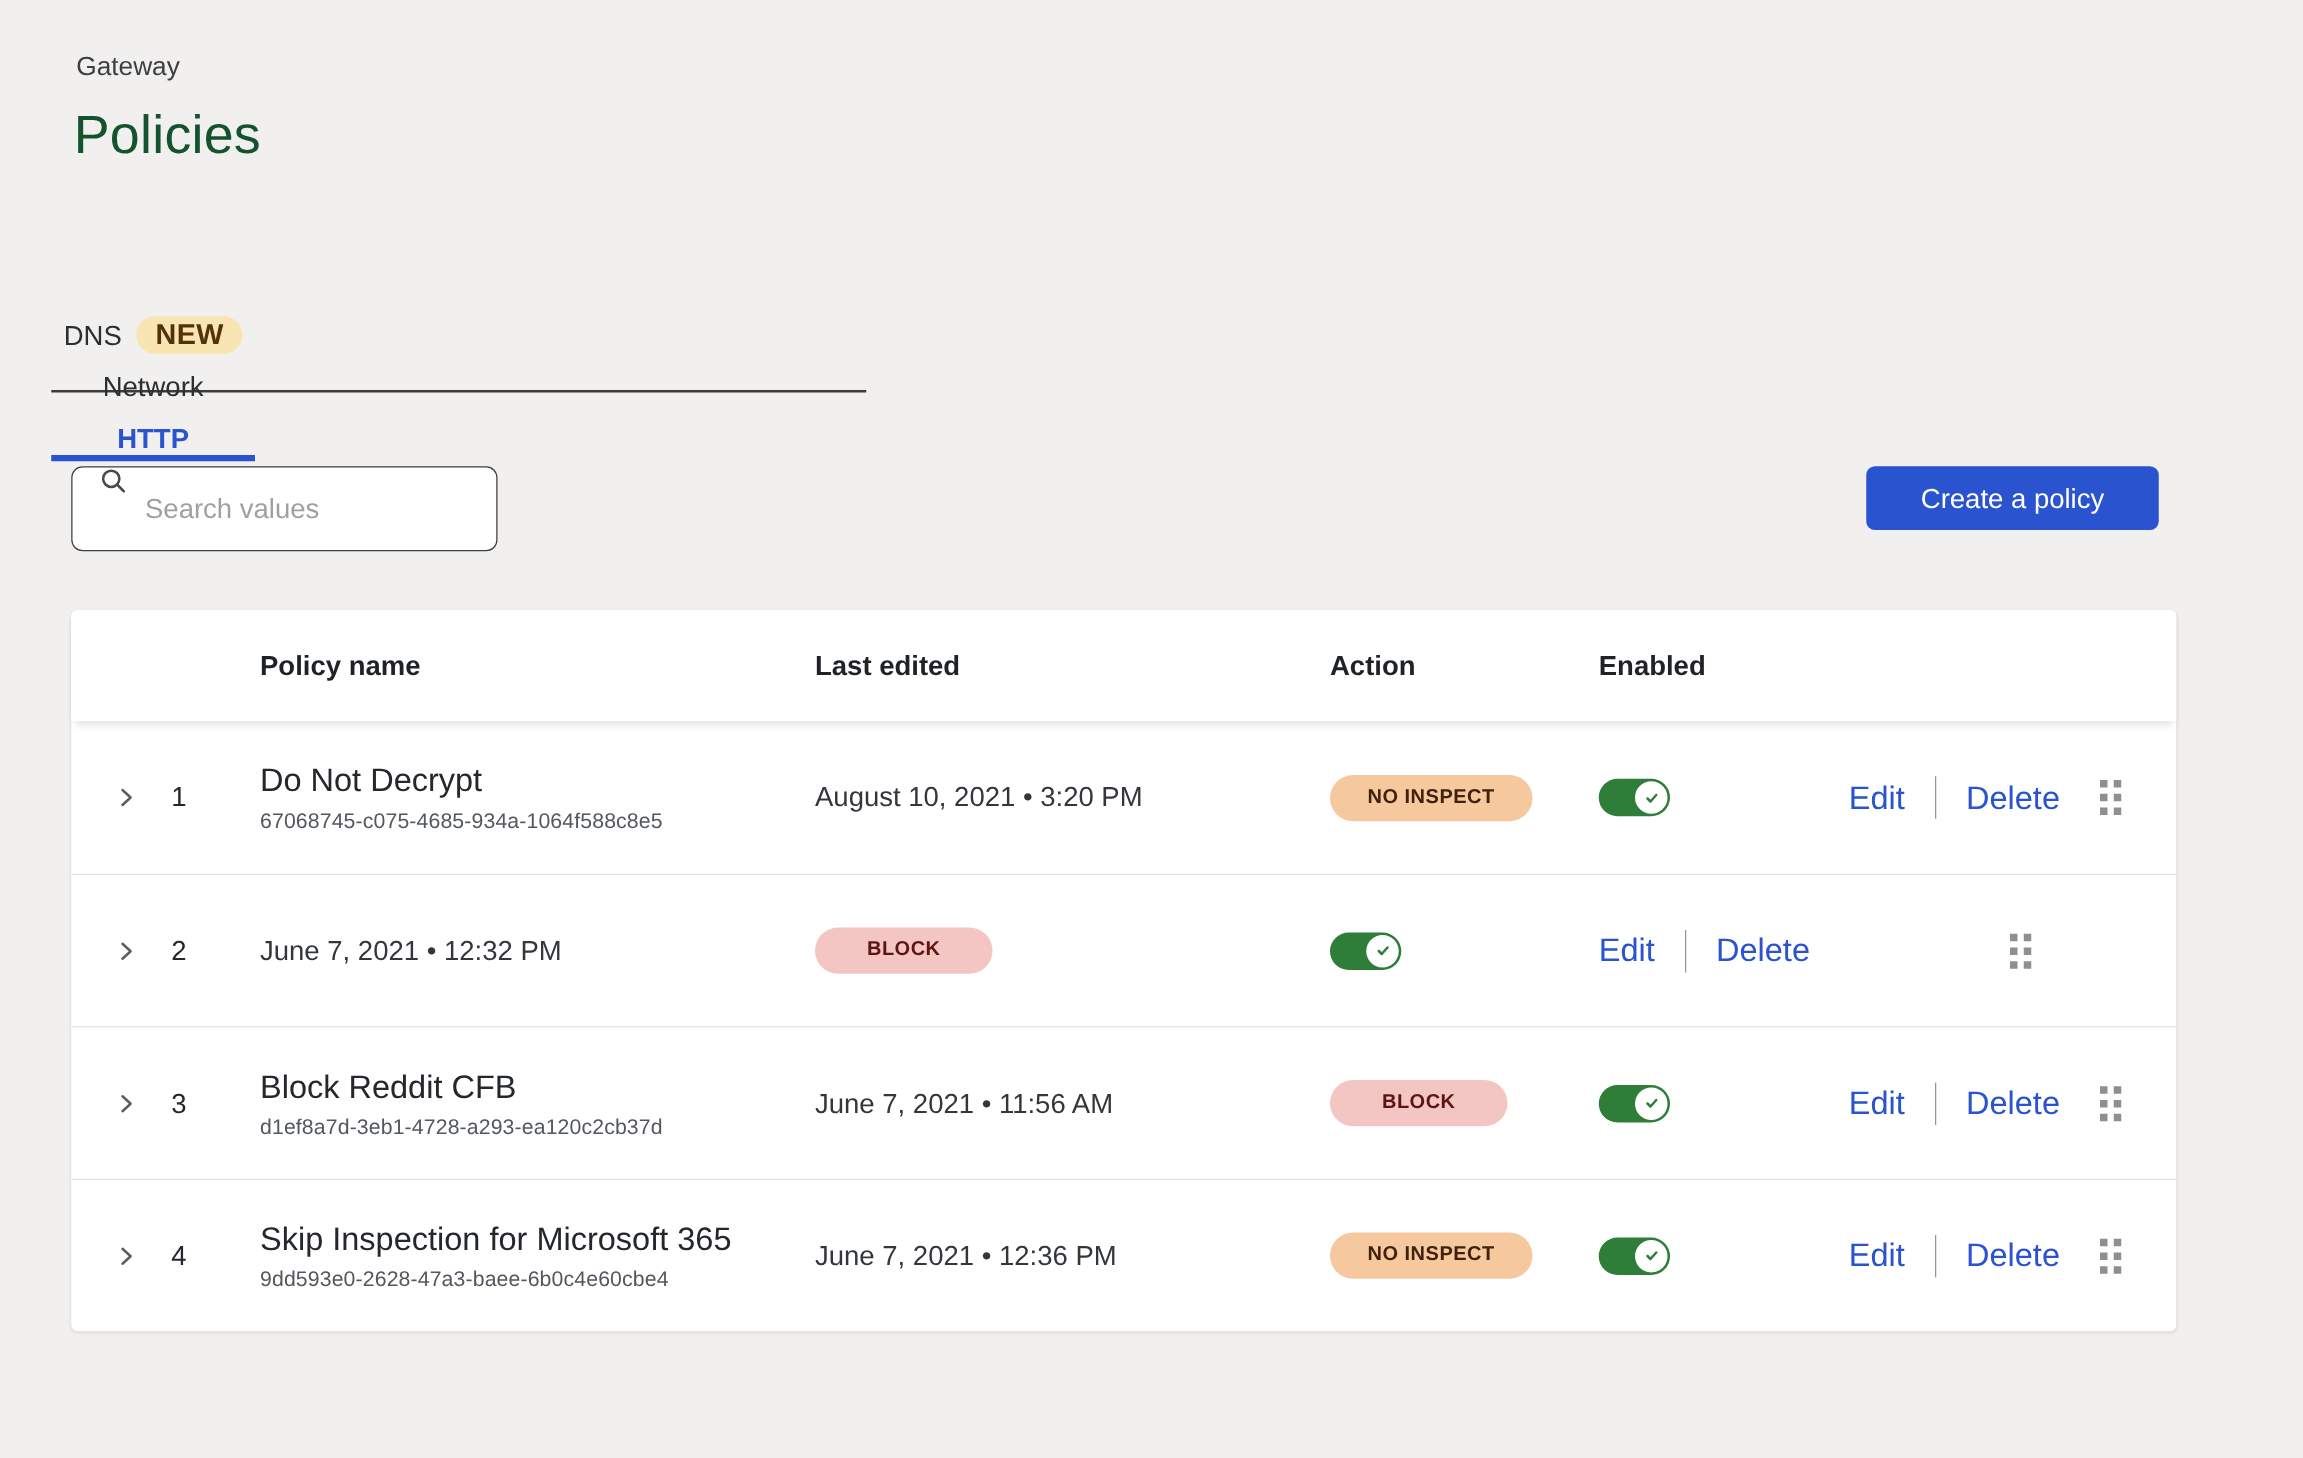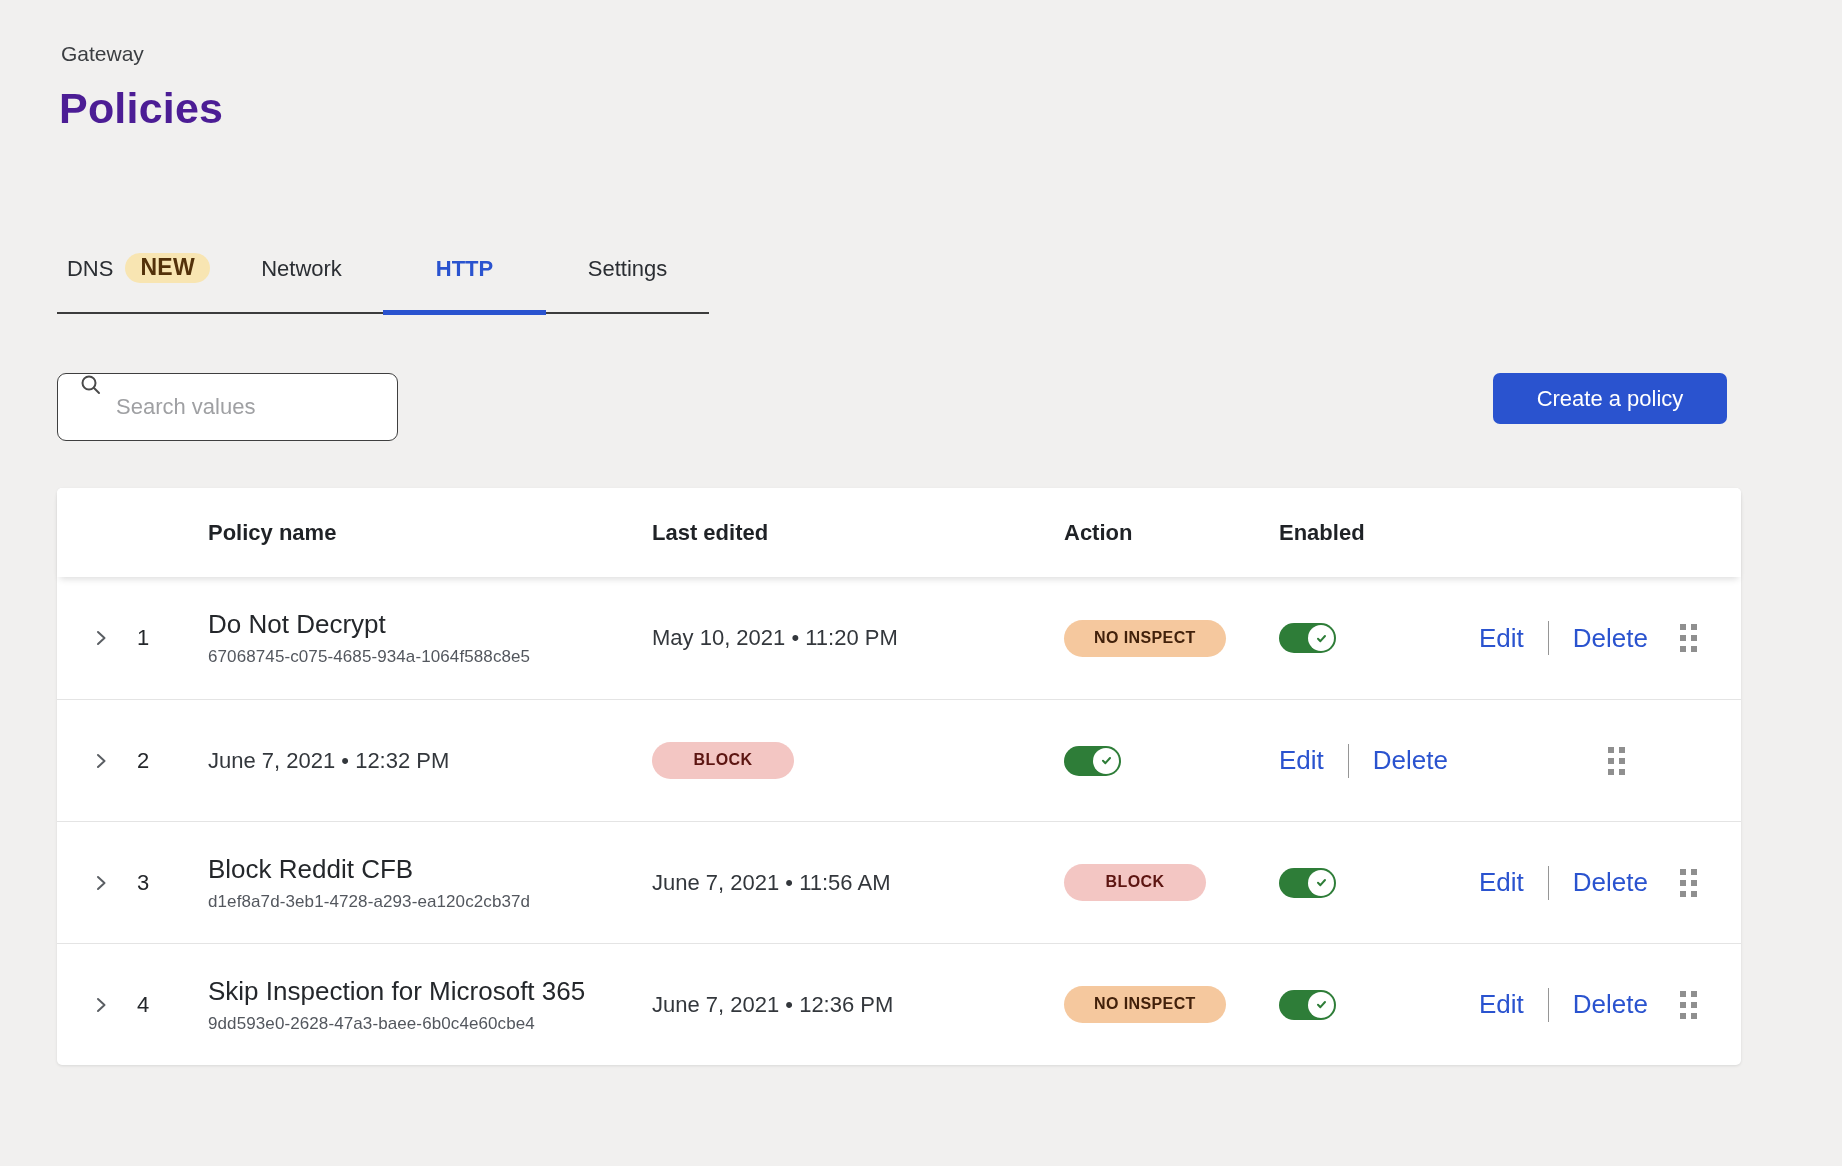--- a/index.html
+++ b/index.html
@@ -16,30 +16,31 @@
     --toggle-green: #2e7d38;
   }
 
   
   .breadcrumb {
     position: absolute; left: 61px; top: 42px;
     font-size: 21px; color: #3b3e42;
   }
   .page-title {
     position: absolute; left: 59px; top: 84px;
-    font-size: 43px; font-weight: 700; color: #4c1d95;
+    font-size: 43px; font-weight: 400; color: #14532d;
     letter-spacing: 0.2px;
   }
 
   
   .tabbar {
-    position: absolute; left: 57px; top: 243px;
+    position: absolute; left: 41px; top: 243px;
     width: 652px; height: 71px;
     display: flex;
     border-bottom: 2px solid #3c3c3c;
+    flex-direction: column;
   }
   .tab {
     position: relative;
     width: 163px; height: 100%;
     display: flex; align-items: flex-start; justify-content: center;
     padding-top: 11px;
     cursor: pointer;
     gap: 12px;
   }
   .tab-label { font-size: 22px; color: #2b2e33; line-height: 30px; }
@@ -204,21 +205,21 @@
     <div class="chevron-cell">
       <svg width="20" height="20" viewBox="0 0 20 20" style="cursor:pointer">
         <path d="M7 4 L13.5 10 L7 16" fill="none" stroke="#5a5e63" stroke-width="2" stroke-linecap="round" stroke-linejoin="round"></path>
       </svg>
     </div>
     <div class="rownum">1</div>
     <div class="name-cell">
       <div class="pname">Do Not Decrypt</div>
       <div class="uuid">67068745-c075-4685-934a-1064f588c8e5</div>
     </div>
-    <div class="date">May 10, 2021 • 11:20 PM</div>
+    <div class="date">August 10, 2021 • 3:20 PM</div>
     <div>
       <span class="badge no-inspect">NO INSPECT</span>
     </div>
     <div>
       <div class="toggle on">
         <span class="knob">
           <svg width="13" height="13" viewBox="0 0 13 13">
             <path d="M3 6.8 L5.4 9.2 L10 4" fill="none" stroke="#2e7d38" stroke-width="2" stroke-linecap="round" stroke-linejoin="round"></path>
           </svg>
         </span>

